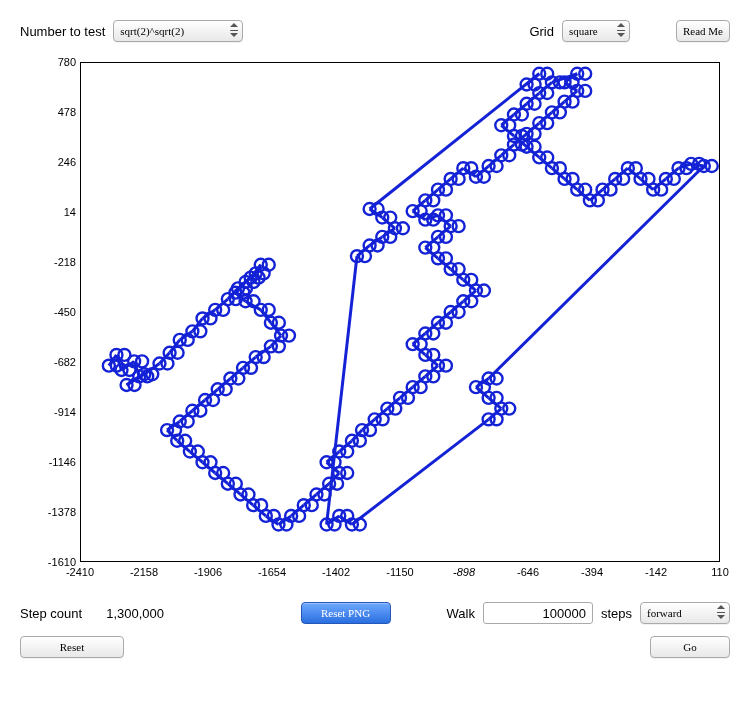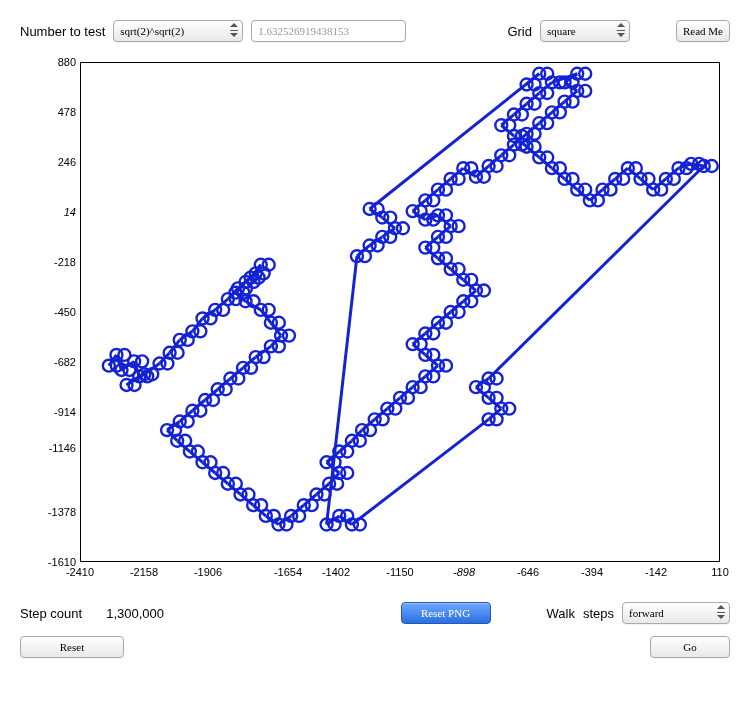--- a/index.html
+++ b/index.html
@@ -81,46 +81,45 @@
 <body>
 
 <div class="row toprow">
   <label class="lbl">Number to test</label>
   <span class="select-wrap">
     <select class="mac" style="width:130px">
       <option>sqrt(2)^sqrt(2)</option>
     </select>
     <span class="arrows"></span>
   </span>
-  <input class="mac" readonly="" value="1.632526919438153" style="">
   <span class="spacer"></span>
   <label class="lbl">Grid</label>
   <span class="select-wrap">
-    <select class="mac" style="width:90px">
+    <select class="mac" style="width:68px">
       <option>square</option>
     </select>
     <span class="arrows"></span>
   </span>
   <span style="width:30px"></span>
   <button class="mac">Read Me</button>
 </div>
 
 <div class="plot-frame">
   <div id="yticks">
       <div class="ytick" style="top: 510px;">-1610</div>
       <div class="ytick" style="top: 460px;">-1378</div>
-      <div class="ytick" style="top: 396px;">-1146</div>
+      <div class="ytick" style="top: 410px;">-1146</div>
       <div class="ytick" style="top: 360px;">-914</div>
       <div class="ytick" style="top: 310px;">-682</div>
       <div class="ytick" style="top: 260px;">-450</div>
       <div class="ytick" style="top: 210px;">-218</div>
-      <div class="ytick" style="top: 160px; font-style: italic;">14</div>
+      <div class="ytick" style="top: 160px;">14</div>
       <div class="ytick" style="top: 110px;">246</div>
       <div class="ytick" style="top: 60px;">478</div>
-      <div class="ytick" style="top: 10px;">880</div>
+      <div class="ytick" style="top: 10px;">780</div>
     </div>
   <div class="plot-area">
     <svg class="walk" id="walk-svg" viewBox="0 0 640 500" preserveAspectRatio="none">
         <circle cx="27.936507936507937" cy="303.87931034482756" r="6"></circle>
         <circle cx="35.93650793650794" cy="303.87931034482756" r="6"></circle>
         <line x1="27.936507936507937" y1="303.87931034482756" x2="35.55555555555556" y2="293.1034482758621"></line>
         <circle cx="35.55555555555556" cy="293.1034482758621" r="6"></circle>
         <circle cx="43.55555555555556" cy="293.1034482758621" r="6"></circle>
         <line x1="35.55555555555556" y1="293.1034482758621" x2="40.63492063492063" y2="308.1896551724138"></line>
         <circle cx="40.63492063492063" cy="308.1896551724138" r="6"></circle>
@@ -490,41 +489,42 @@
         <circle cx="467.6825396825397" cy="10.775862068965523" r="6"></circle>
         <line x1="459.6825396825397" y1="10.775862068965523" x2="446.984126984127" y2="21.551724137931046"></line>
         <circle cx="446.984126984127" cy="21.551724137931046" r="6"></circle>
         <circle cx="454.984126984127" cy="21.551724137931046" r="6"></circle>
       </svg>
   </div>
   <div id="xticks">
       <div class="xtick" style="left: 60px; text-align: right;">-2410</div>
       <div class="xtick" style="left: 124px;">-2158</div>
       <div class="xtick" style="left: 188px;">-1906</div>
-      <div class="xtick" style="left: 268px;">-1654</div>
+      <div class="xtick" style="left: 252px;">-1654</div>
       <div class="xtick" style="left: 316px;">-1402</div>
       <div class="xtick" style="left: 380px;">-1150</div>
       <div class="xtick" style="left: 444px; font-style: italic;">-898</div>
       <div class="xtick" style="left: 508px;">-646</div>
       <div class="xtick" style="left: 572px;">-394</div>
       <div class="xtick" style="left: 636px;">-142</div>
       <div class="xtick" style="left: 700px;">110</div>
     </div>
 </div>
 
 <div class="row bottomrow">
   <label class="lbl">Step count</label>
   <span style="margin-left:16px">1,300,000</span>
   <span class="spacer"></span>
   <button class="mac primary" style="width:90px">Reset PNG</button>
   <span style="width:40px"></span>
   <label class="lbl">Walk</label>
+  <input class="num" value="100000" style="">
   <label class="lbl">steps</label>
   <span class="select-wrap">
-    <select class="mac" style="width:108px">
+    <select class="mac" style="width:90px">
       <option>forward</option>
     </select>
     <span class="arrows"></span>
   </span>
 </div>
 
 <div class="row bottomrow bottomrow2">
   <button class="mac" style="width:104px">Reset</button>
   <span class="spacer"></span>
   <button class="mac" style="width:80px">Go</button>

